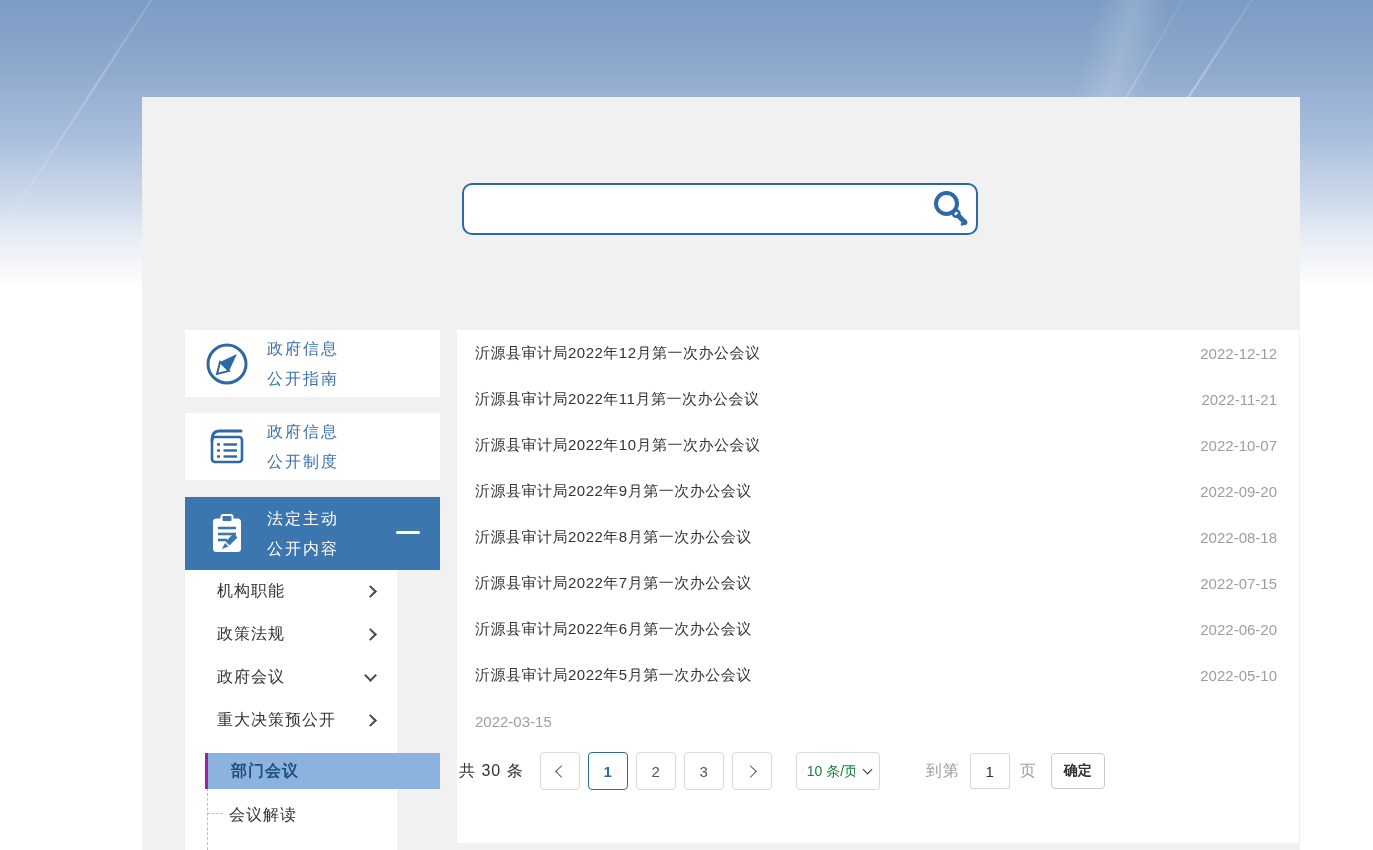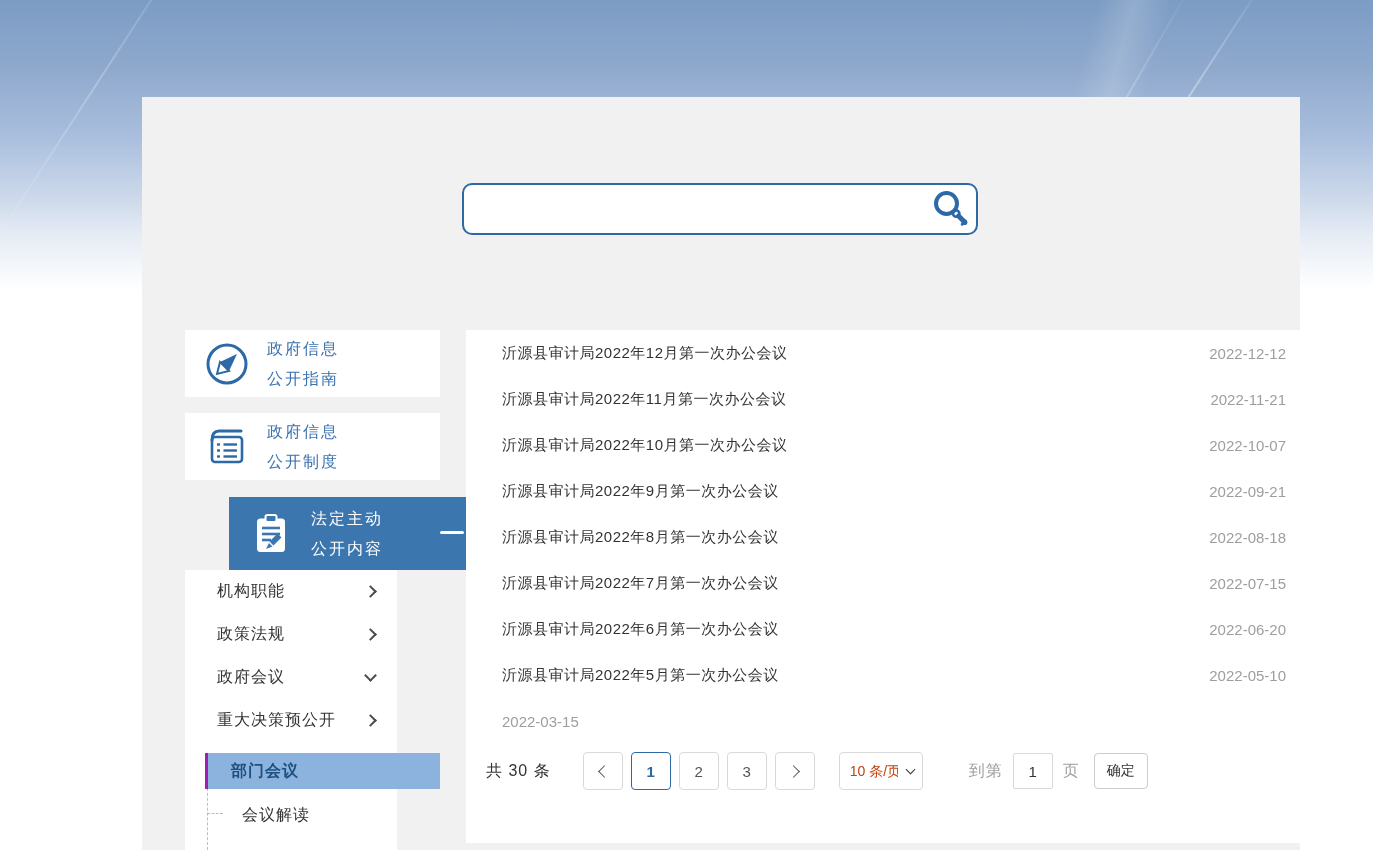--- a/index.html
+++ b/index.html
@@ -24,64 +24,64 @@
   .search-box { position:absolute; left:320px; top:86px; width:516px; height:52px; }
   .search-input { width:100%; height:100%; border:2px solid #2d68a7; border-radius:10px; background:#fff;
     outline:none; font-size:18px; color:#333; padding:0 58px 0 16px; font-family:inherit; }
   .search-btn { position:absolute; right:8px; top:6px; width:40px; height:40px; background:none; border:none; cursor:pointer; padding:0; }
 
   
   .sidebar { position:absolute; left:43px; top:233px; width:255px; }
   .side-card { position:absolute; left:0; width:255px; background:#fff; display:flex; align-items:center; padding-left:18px; cursor:pointer; }
   .card-guide  { top:0;  height:67px; }
   .card-system { top:83px; height:67px; }
-  .card-legal  { top:167px; height:73px; background:#3b76af;margin-left:44px; }
+  .card-legal  { top:167px; height:73px; background:#3b76af; }
   .card-text { margin-left:16px; font-size:16px; line-height:30px; color:#3a72ad; letter-spacing:2px; }
   .card-legal .card-text { color:#fff; }
   .minus-bar { position:absolute; right:20px; top:34px; width:24px; height:3px; background:#fff; border-radius:2px; }
 
   .submenu { position:absolute; left:0; top:240px; width:212px; height:280px; background:#fff; }
   .menu-item { height:43px; display:flex; align-items:center; justify-content:space-between;
     padding:0 22px 0 32px; font-size:16px; color:#333; letter-spacing:1px; cursor:pointer; }
   .chev { display:inline-block; width:9px; height:9px; border-top:2px solid #4a4a4a; border-right:2px solid #4a4a4a; }
   .chev.r { transform:rotate(45deg); }
   .chev.d { transform:rotate(135deg); margin-top:-4px; }
 
   .submenu-active { margin:11px 0 0 20px; height:36px; width:235px; background:#8cb3de; border-left:3px solid #a21caf;
     display:flex; align-items:center; padding-left:23px; font-size:16px; font-weight:bold; color:#1d5081; letter-spacing:1px; cursor:pointer; position:relative; z-index:2; }
-  .submenu-plain { margin-top:7px; height:38px; display:flex; align-items:center; padding-left:57px;
+  .submenu-plain { margin-top:7px; height:38px; display:flex; align-items:center; padding-left:44px;
     font-size:16px; color:#333; letter-spacing:1px; cursor:pointer; position:relative; z-index:2; }
   .tree-v { position:absolute; left:22px; top:218px; bottom:0; width:0; border-left:1px dashed #bdbdbd; z-index:1; }
   .tree-h { position:absolute; left:22px; top:243px; width:16px; height:0; border-top:1px dashed #bdbdbd; z-index:1; }
 
   
-  .list-panel { position:absolute; left:324px; top:233px; width:842px; height:513px; background:#fff;padding-left:18px; }
+  .list-panel { position:absolute; left:315px; top:233px; width:842px; height:513px; background:#fff; }
   .row { height:46px; display:flex; align-items:center; justify-content:space-between; padding:0 22px 0 18px; cursor:pointer; }
   .row-title { font-size:15px; color:#333; letter-spacing:.5px; }
   .row-date { font-size:15px; color:#9e9e9e; }
 
   
   .pagination { display:flex; align-items:center; margin-top:8px; height:38px; padding-left:2px; }
-  .pg-total { font-size:16px; color:#333; margin-right:32px; letter-spacing:1px; }
+  .pg-total { font-size:16px; color:#333; margin-right:16px; letter-spacing:1px; }
   .pg-btn { width:40px; height:38px; background:#fff; border:1px solid #d9d9d9; border-radius:4px;
     display:flex; align-items:center; justify-content:center; margin-right:8px; font-size:15px; color:#555; cursor:pointer; font-family:inherit; }
   .pg-btn.current { border:1px solid #2d68a7; color:#2d68a7; font-weight:bold; }
   .pg-next { margin-right:24px; }
   .arrow { display:inline-block; width:9px; height:9px; border-top:1.6px solid #555; border-right:1.6px solid #555; }
   .arrow.left  { transform:rotate(-135deg); margin-left:3px; }
   .arrow.right { transform:rotate(45deg); margin-right:3px; }
   .select-wrap { position:relative; margin-right:46px; }
   .pg-select { appearance:none; -webkit-appearance:none; -moz-appearance:none; width:84px; height:38px; background:#fff;
-    border:1px solid #d9d9d9; border-radius:4px; font-size:14px; color:#c2410c; padding:0 24px 0 10px; font-family:inherit; cursor:pointer; }
+    border:1px solid #d9d9d9; border-radius:4px; font-size:14px; color:#15803d; padding:0 24px 0 10px; font-family:inherit; cursor:pointer; }
   .caret { position:absolute; right:9px; top:14px; width:7px; height:7px; border-right:1.6px solid #333; border-bottom:1.6px solid #333; transform:rotate(45deg); pointer-events:none; }
   .goto-label, .goto-unit { font-size:16px; color:#9e9e9e; letter-spacing:1px; }
   .goto-input { width:40px; height:36px; border:1px solid #d9d9d9; border-radius:2px; text-align:center;
     font-size:15px; color:#333; margin:0 10px; outline:none; font-family:inherit; }
   .confirm-btn { height:36px; padding:0 12px; margin-left:14px; background:#fff; border:1px solid #ccc; border-radius:4px;
-    font-size:14px; font-weight:normal; color:#333; cursor:pointer; font-family:inherit; }
+    font-size:14px; font-weight:bold; color:#333; cursor:pointer; font-family:inherit; }
 </style>
 </head>
 <body>
 
 <div class="stage">
   <div class="streak s1"></div>
   <div class="streak s2"></div>
   <div class="streak s3"></div>
   <div class="sheen"></div>
 
@@ -185,21 +185,21 @@
       <div class="row">
         <span class="row-title">沂源县审计局2022年11月第一次办公会议</span>
         <span class="row-date">2022-11-21</span>
       </div>
       <div class="row">
         <span class="row-title">沂源县审计局2022年10月第一次办公会议</span>
         <span class="row-date">2022-10-07</span>
       </div>
       <div class="row">
         <span class="row-title">沂源县审计局2022年9月第一次办公会议</span>
-        <span class="row-date">2022-09-21</span>
+        <span class="row-date">2022-09-20</span>
       </div>
       <div class="row">
         <span class="row-title">沂源县审计局2022年8月第一次办公会议</span>
         <span class="row-date">2022-08-18</span>
       </div>
       <div class="row">
         <span class="row-title">沂源县审计局2022年7月第一次办公会议</span>
         <span class="row-date">2022-07-15</span>
       </div>
       <div class="row">

